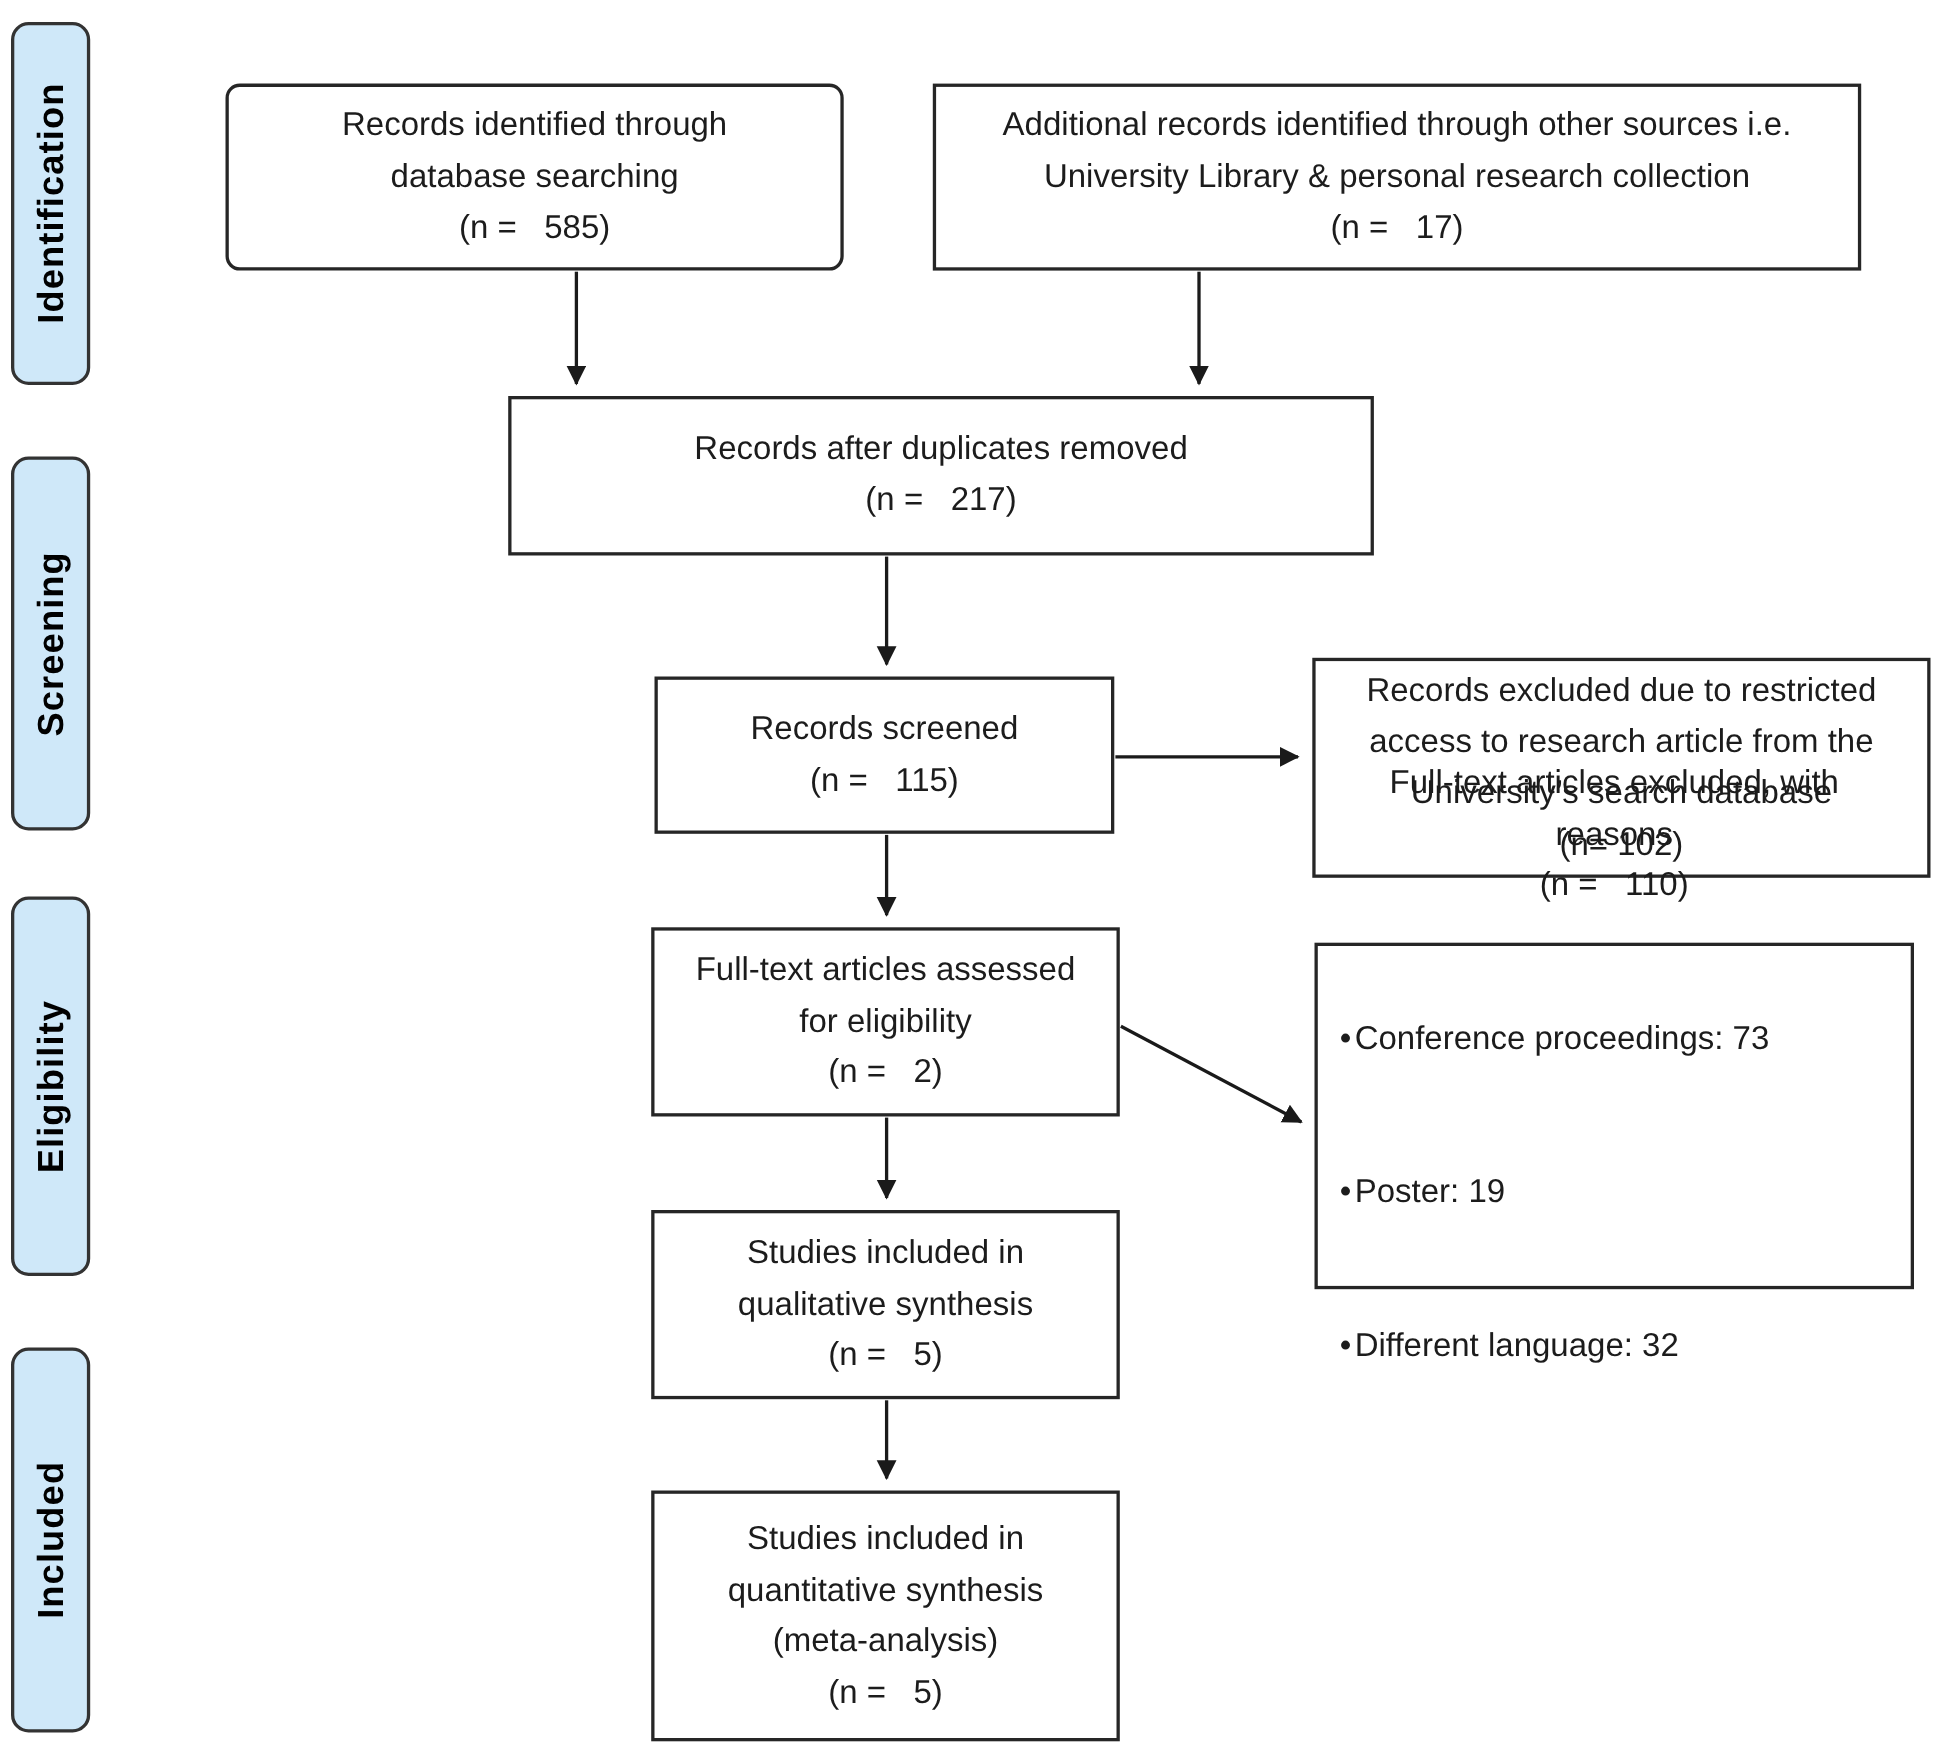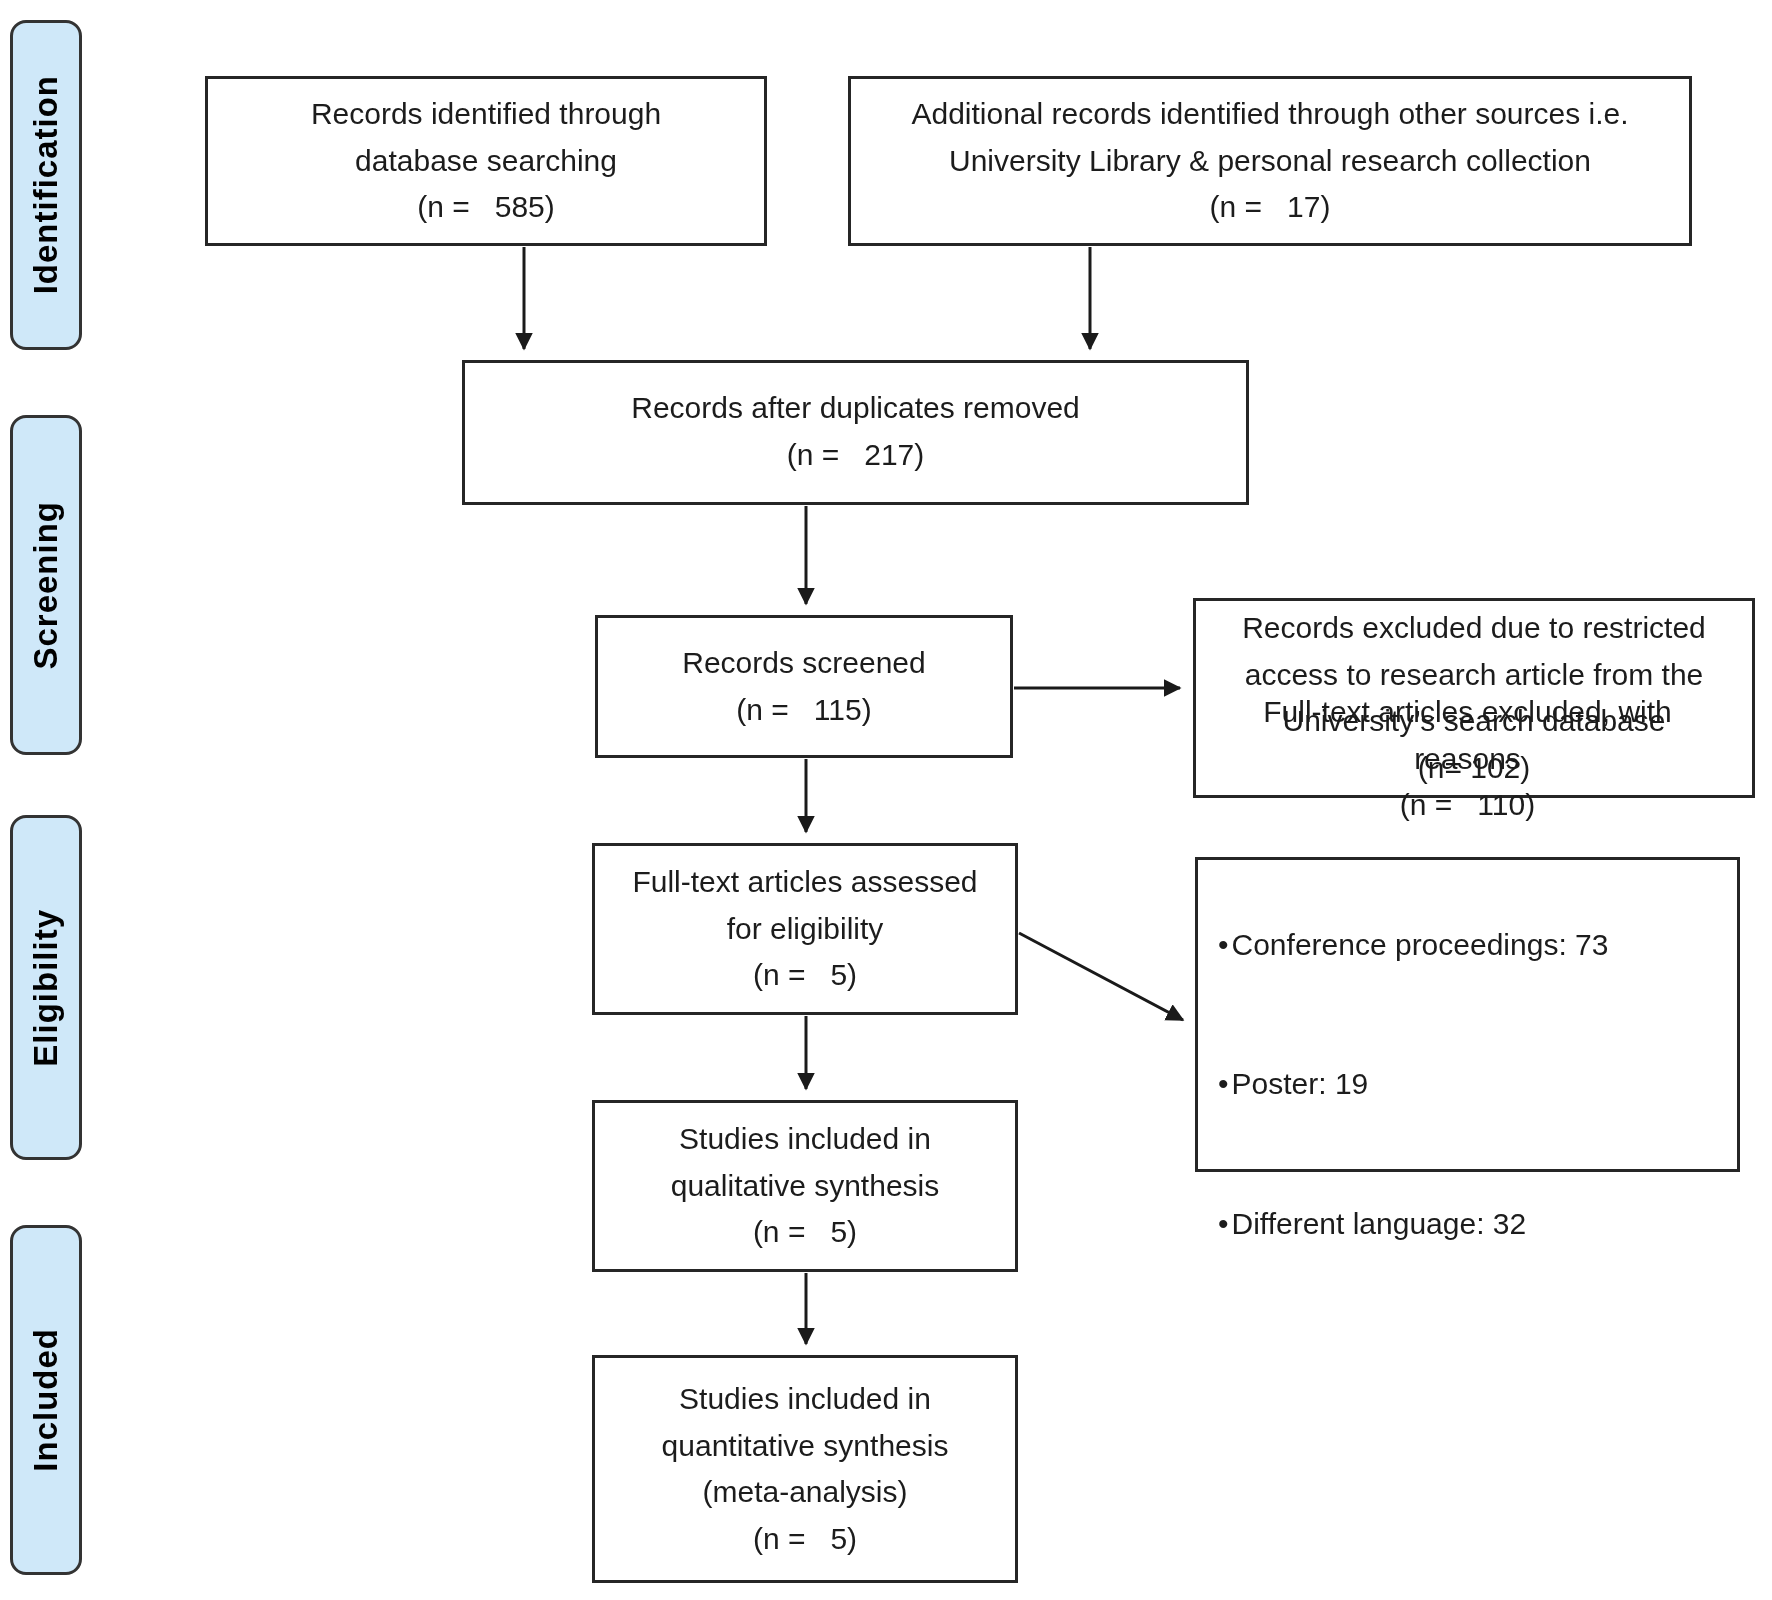--- a/index.html
+++ b/index.html
@@ -98,42 +98,42 @@
   <div class="stage-tab" style="top:415px;height:340px;">
     <span class="stage-label">Screening</span>
   </div>
   <div class="stage-tab" style="top:815px;height:345px;">
     <span class="stage-label">Eligibility</span>
   </div>
   <div class="stage-tab" style="top:1225px;height:350px;">
     <span class="stage-label">Included</span>
   </div>
 
-  <div class="box" style="left:205px;top:76px;width:562px;height:170px;">Records identified through
+  <div class="box" style="left:205px;top:76px;width:562px;height:170px;border-radius:13px;">Records identified through
 database searching
 (n =   585)</div>
 
   <div class="box" style="left:848px;top:76px;width:844px;height:170px;">Additional records identified through other sources i.e.
 University Library &amp; personal research collection
 (n =   17)</div>
 
   <div class="box" style="left:462px;top:360px;width:787px;height:145px;align-items:flex-start;padding-top:22px;">Records after duplicates removed
 (n =   217)</div>
 
   <div class="box" style="left:595px;top:615px;width:418px;height:143px;">Records screened
 (n =   115)</div>
 
   <div class="box" style="left:1193px;top:598px;width:562px;height:200px;padding:4px 8px;">Records excluded due to restricted
 access to research article from the
 University’s search database
 (n= 102)</div>
 
   <div class="box" style="left:592px;top:843px;width:426px;height:172px;">Full-text articles assessed
 for eligibility
-(n =   5)</div>
+(n =   2)</div>
 
   <div class="box box-reasons" style="left:1195px;top:857px;width:545px;height:315px;">
     <div class="reasons-title">Full-text articles excluded, with
 reasons
 (n =   110)</div>
     <ul class="reasons-list">
       <li>
         <span class="bullet">•</span>
         <span>Conference proceedings: 73</span>
       </li>

